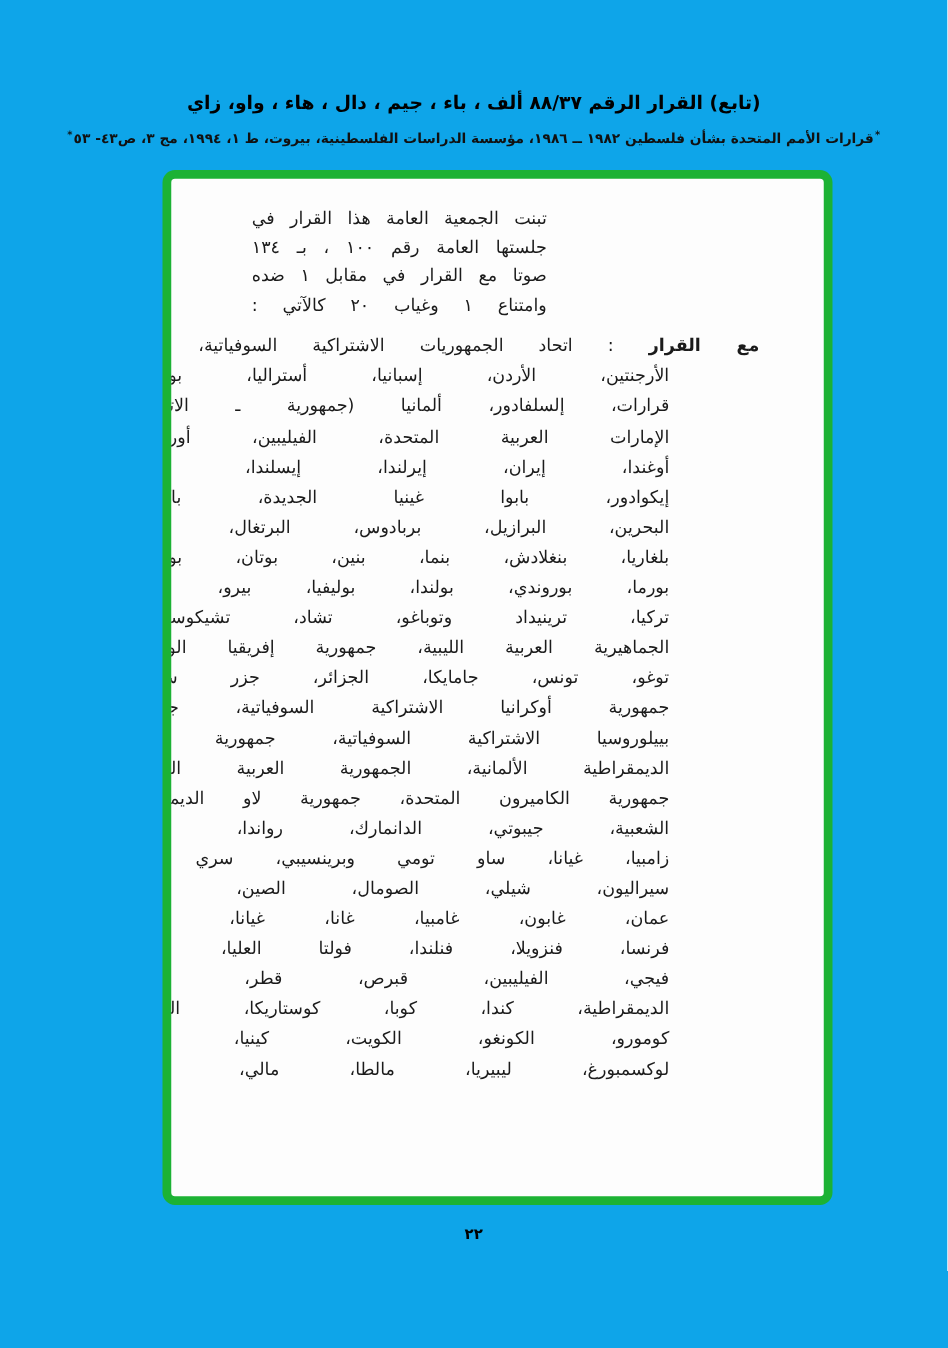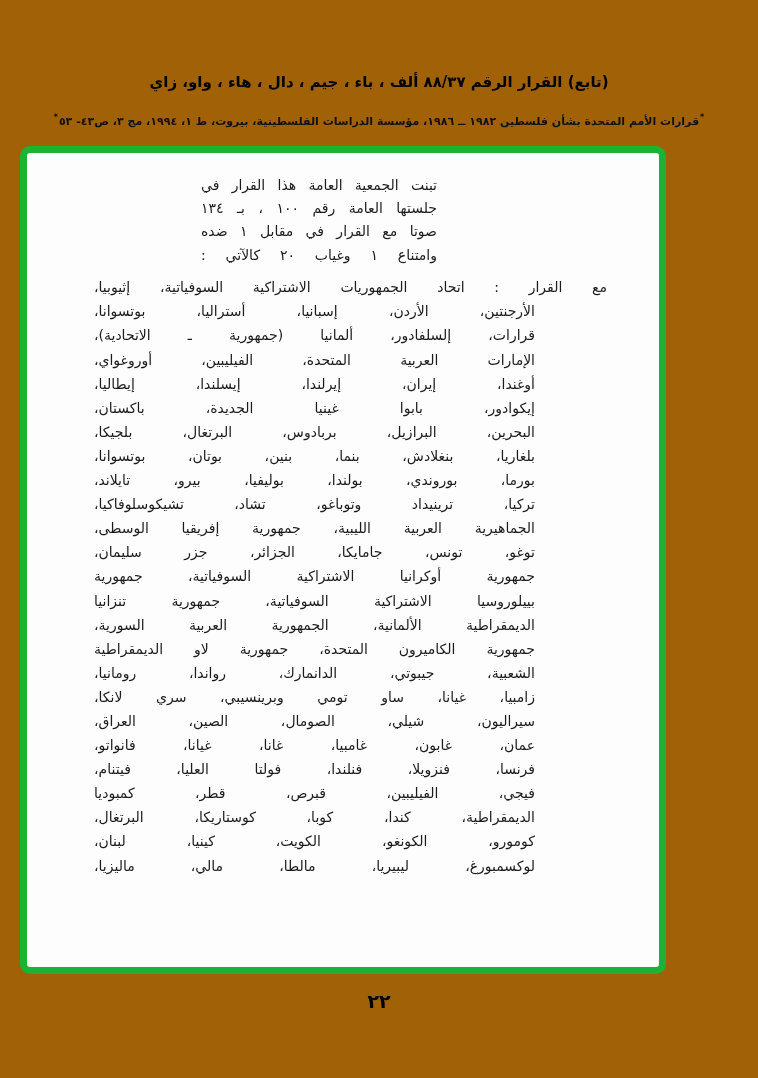--- a/index.html
+++ b/index.html
@@ -7,47 +7,47 @@
     width:758px;height:1078px;
     background:#ffffff;
     font-family:"DejaVu Sans", sans-serif;
     color:#1b1b1b;
     direction:rtl;
     overflow:hidden;
   }
   .page{
     position:relative;
     width:758px;height:1078px;
-    background:#a16207;
+    background:#0ea5e9;
   }
   .title{
     padding-top:70px;
     text-align:center;
     font-size:15px;
     font-weight:bold;
     color:#000;
     line-height:24px;
   }
   .source{
-    margin-top:16px;
+    margin-top:6px;
     text-align:center;
     font-size:11px;
     font-weight:bold;
     color:#111;
     line-height:16px;
   }
   .source sup{
     font-size:8px;
     vertical-align:super;
     padding:0 1px;
   }
   .box{
     box-sizing:border-box;
     margin:16px 92px 0 60px;
-    width:646px;
+    width:536px;
     height:828px;
     border:7px solid #1cb234;
     border-radius:10px;
     background:#fdfdfd;
     padding:21px 0 0 0;
     overflow:hidden;
   }
   .intro{
     margin:0 222px 0 auto;
     width:236px;
@@ -66,25 +66,25 @@
     line-height:24.1px;
   }
   .list .row{
     text-align:justify;
     text-align-last:justify;
   }
   .list .row.first{
     margin-right:-72px;
     white-space:nowrap;
   }
-  .list .row.first .lbl{font-weight:normal;}
+  .list .row.first .lbl{font-weight:bold;}
   .pageno{
     margin-top:16px;
     text-align:center;
-    font-size:19px;
+    font-size:12px;
     font-weight:bold;
     letter-spacing:9px;
     color:#000;
   }
 </style>
 </head>
 <body>
 
 <div class="page">
 

